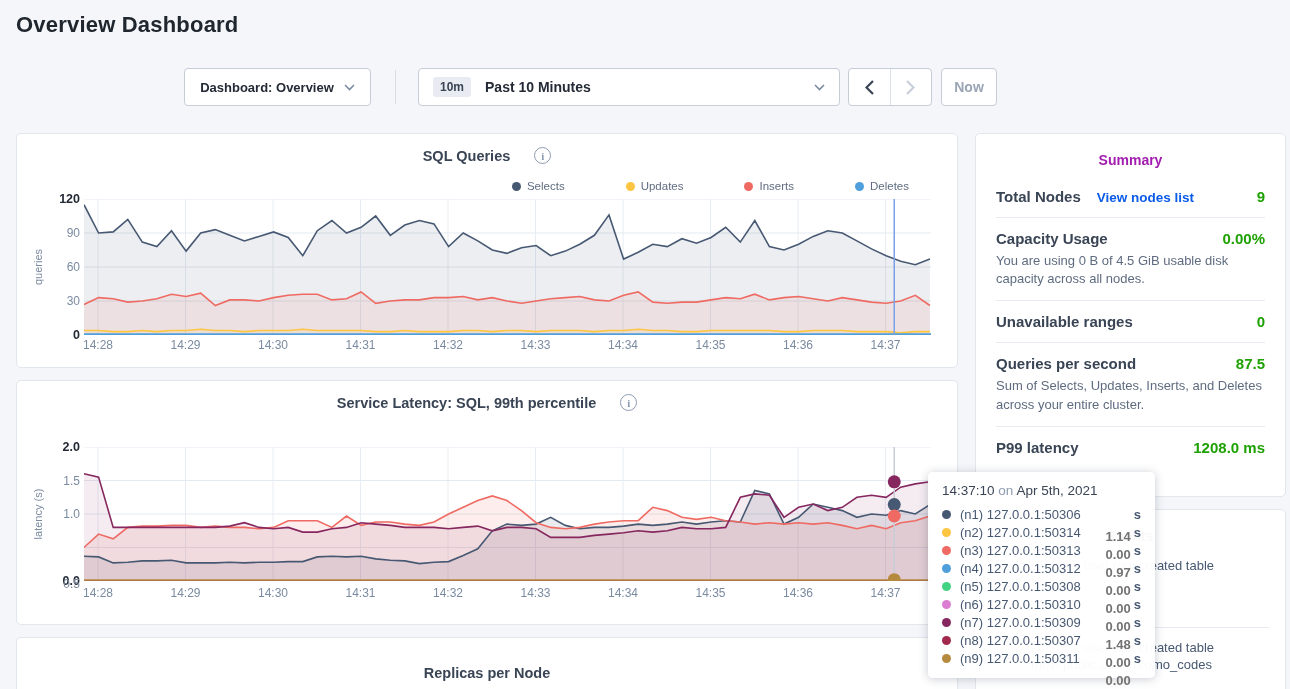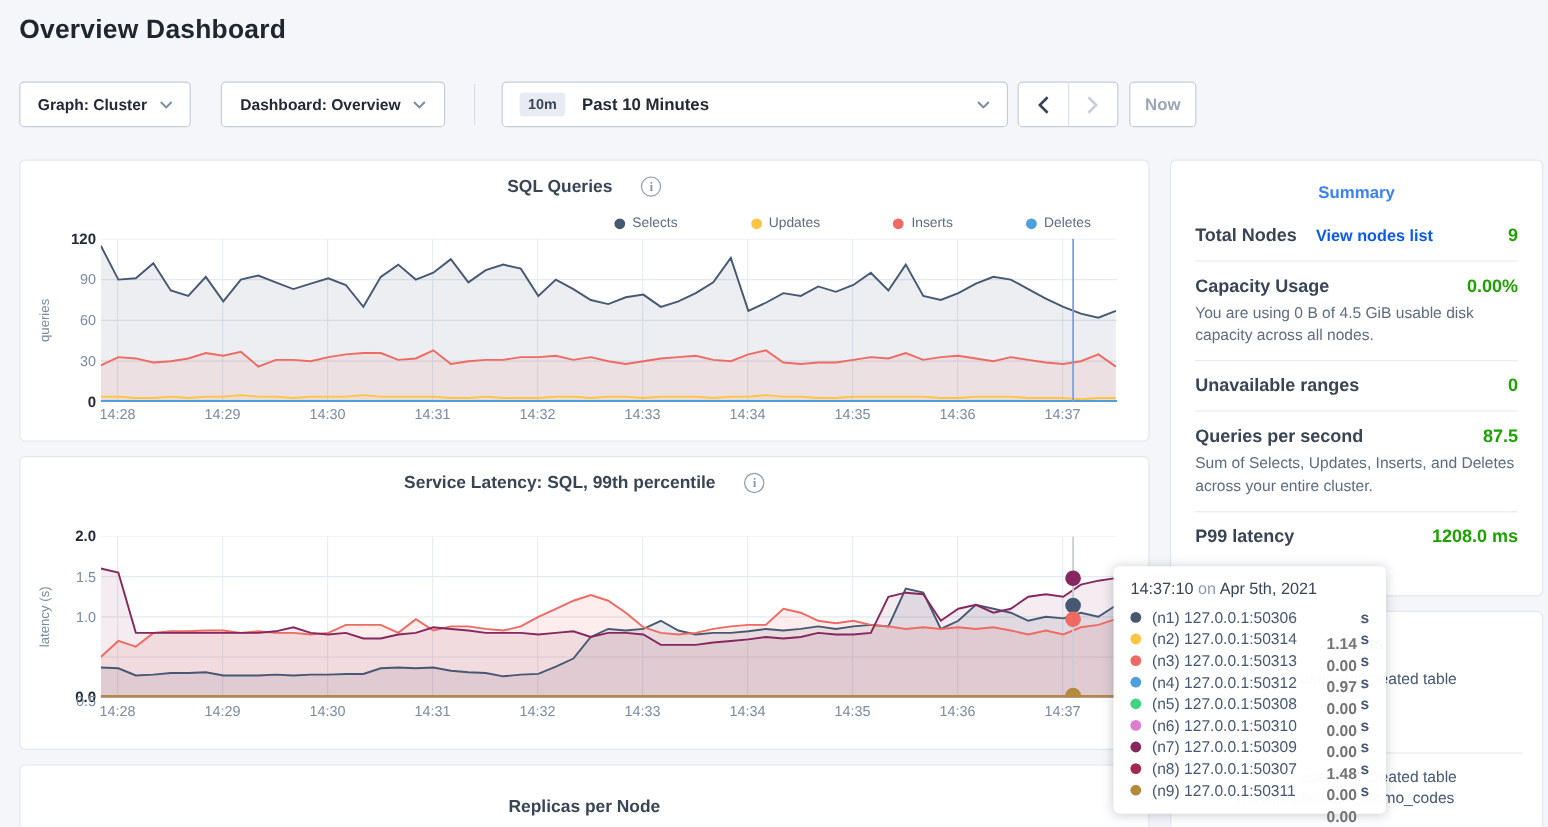--- a/index.html
+++ b/index.html
@@ -44,21 +44,21 @@
   svg.plot{position:absolute;left:67px;}
   .yticks{position:absolute;left:21px;width:42px;}
   .ytick{position:absolute;right:0;font-size:12px;color:#7b8ba1;line-height:14px;}
   .ytick.b{font-weight:bold;color:#242a35;font-size:12.5px;}
   .xticks{position:absolute;left:67px;width:847px;height:16px;}
   .xtick{position:absolute;width:60px;margin-left:-30px;text-align:center;font-size:12px;color:#7b8ba1;}
   .ylab{position:absolute;width:100px;height:14px;left:-28px;top:126px;transform:rotate(-90deg);
         text-align:center;font-size:11px;color:#7b8ba1;}
 
   
-  .stitle{text-align:center;font-weight:bold;font-size:14px;margin:18px 0 8px;color:#3b82f6;}
+  .stitle{text-align:center;font-weight:bold;font-size:14px;margin:18px 0 8px;color:#a21caf;}
   .srow{border-top:1px solid #e7eaf0;padding:12px 0;}
   .srow.first{border-top:none;}
   .srhead{display:flex;align-items:baseline;}
   .slabel{font-weight:bold;font-size:15px;color:#394455;}
   .slink{font-weight:bold;font-size:13.5px;color:#0a5be8;margin-left:16px;cursor:pointer;text-decoration:none;}
   .sval{margin-left:auto;font-weight:bold;font-size:15px;color:#1ea103;}
   .sdesc{font-size:13px;color:#5f6c80;margin-top:5px;line-height:1.4;}
 
   
   .etitle{text-align:center;font-weight:bold;font-size:14px;margin-top:18px;color:#20262e;}
@@ -77,26 +77,20 @@
   .tval{margin-left:auto;font-weight:bold;color:#737373;margin-top:44px;}
   .tunit{margin-left:3px;font-weight:bold;color:#475872;}
 </style>
 </head>
 <body>
 
 <div class="page">
 
   <h1 class="ptitle">Overview Dashboard</h1>
 
-  <div class="tbtn dd1">
-    <span>Graph: Cluster</span>
-    <svg class="chev" width="11" height="7" viewBox="0 0 11 7">
-        <path d="M1 1l4.5 4.5L10 1" fill="none" stroke="#7b8ba1" stroke-width="1.6"></path>
-      </svg>
-  </div>
   <div class="tbtn dd2">
     <span>Dashboard: Overview</span>
     <svg class="chev" width="11" height="7" viewBox="0 0 11 7">
         <path d="M1 1l4.5 4.5L10 1" fill="none" stroke="#7b8ba1" stroke-width="1.6"></path>
       </svg>
   </div>
   <div class="vdiv"></div>
   <div class="tbtn timebox">
     <span class="badge">10m</span>
     <span class="tlabel">Past 10 Minutes</span>

